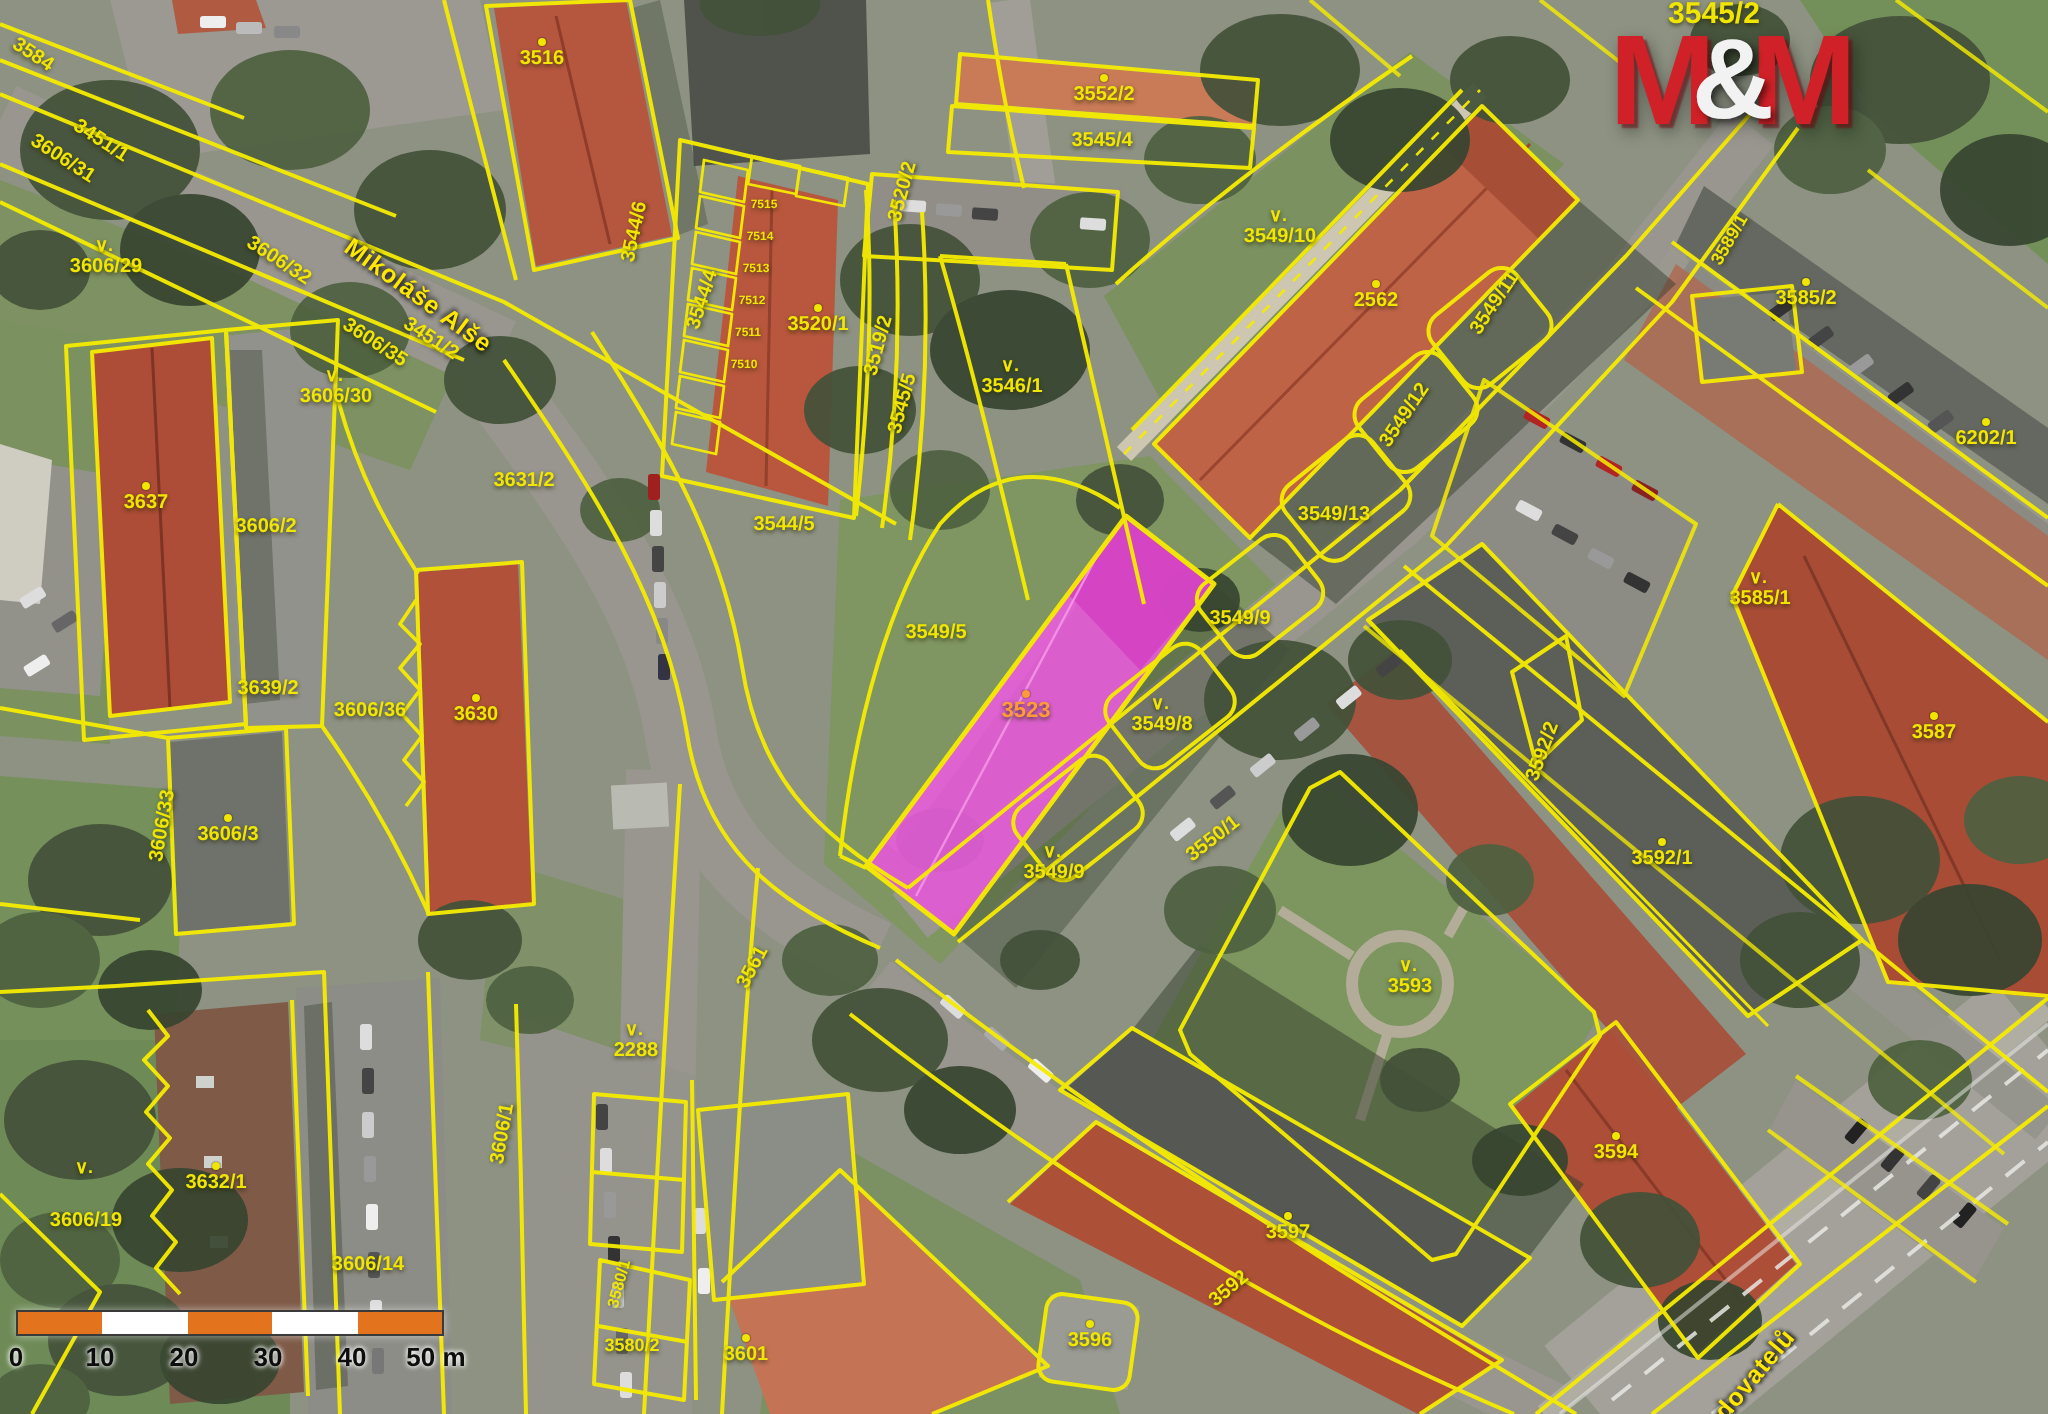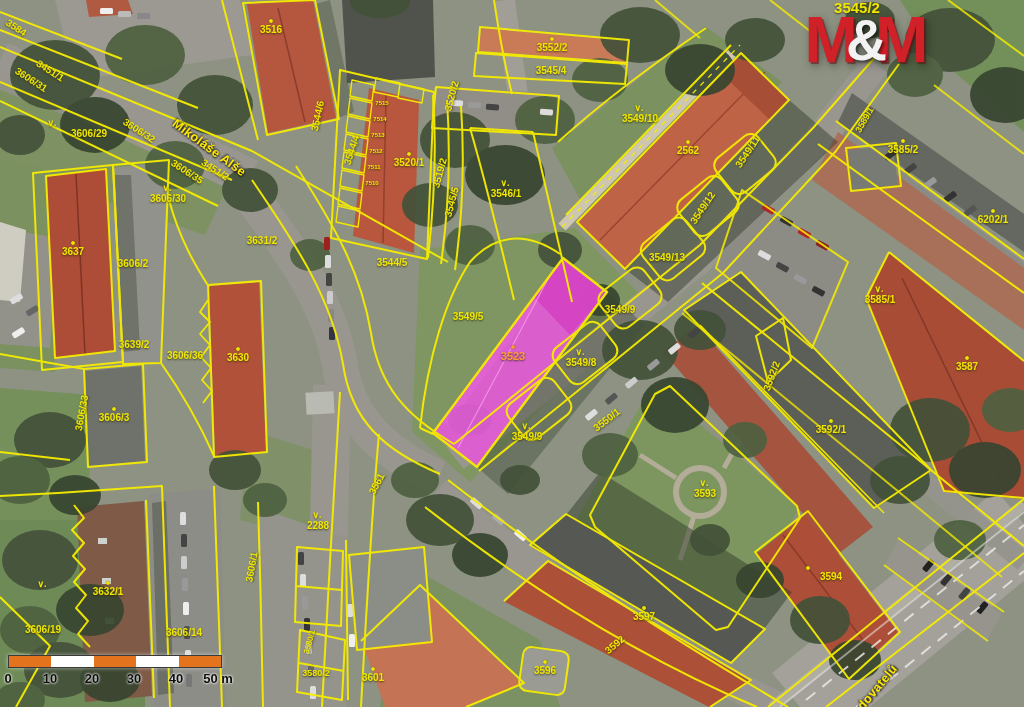--- a/index.html
+++ b/index.html
@@ -341,21 +341,21 @@
     <path d="M898,538 L1004,612 M884,565 L988,641" opacity=".85"></path>
     <path d="M300,630 L345,640 L342,700 L297,692 Z M299,663 L344,671"></path>
     <path d="M655,0 L700,38 M770,0 L815,35" opacity=".85"></path>
   </g>
 </svg>
 
 <div id="label-layer">
       <div class="plabel" style="left: 16px; top: 28px; transform: translate(-50%, -50%) rotate(33deg);">3584</div>
       <div class="plabel" style="left: 31px; top: 80px; transform: translate(-50%, -50%) rotate(33deg);">3606/31</div>
       <div class="plabel" style="left: 50px; top: 71px; transform: translate(-50%, -50%) rotate(33deg);">3451/1</div>
-      <div class="plabel" style="left: 53px; top: 134px; transform: translate(-50%, -50%) rotate(0deg); margin-left: 36px;">3606/29</div>
+      <div class="plabel" style="left: 53px; top: 134px; transform: translate(-50%, -50%) rotate(0deg);">3606/29</div>
       <div class="pmark" style="left: 52px; top: 123px; transform: translate(-50%, -50%);">∨.</div>
       <div class="plabel" style="left: 139px; top: 131px; transform: translate(-50%, -50%) rotate(33deg);">3606/32</div>
       <div class="plabel street" style="left: 209px; top: 148px; transform: translate(-50%, -50%) rotate(36deg);">Mikoláše Alše</div>
       <div class="plabel" style="left: 187px; top: 172px; transform: translate(-50%, -50%) rotate(33deg);">3606/35</div>
       <div class="plabel" style="left: 215px; top: 170px; transform: translate(-50%, -50%) rotate(33deg);">3451/2</div>
       <div class="plabel" style="left: 168px; top: 199px; transform: translate(-50%, -50%) rotate(0deg);">3606/30</div>
       <div class="pmark" style="left: 167px; top: 188px; transform: translate(-50%, -50%);">∨.</div>
       <div class="plabel" style="left: 271px; top: 30px; transform: translate(-50%, -50%) rotate(0deg);">3516</div>
       <div class="pdot" style="left: 269px; top: 19px;"></div>
       <div class="plabel" style="left: 318px; top: 116px; transform: translate(-50%, -50%) rotate(-78deg);">3544/6</div>
@@ -395,38 +395,38 @@
       <div class="plabel" style="left: 73px; top: 252px; transform: translate(-50%, -50%) rotate(0deg);">3637</div>
       <div class="pdot" style="left: 71px; top: 241px;"></div>
       <div class="plabel" style="left: 133px; top: 264px; transform: translate(-50%, -50%) rotate(0deg);">3606/2</div>
       <div class="plabel" style="left: 134px; top: 345px; transform: translate(-50%, -50%) rotate(0deg);">3639/2</div>
       <div class="plabel" style="left: 185px; top: 356px; transform: translate(-50%, -50%) rotate(0deg);">3606/36</div>
       <div class="plabel" style="left: 238px; top: 358px; transform: translate(-50%, -50%) rotate(0deg);">3630</div>
       <div class="pdot" style="left: 236px; top: 347px;"></div>
       <div class="plabel" style="left: 82px; top: 413px; transform: translate(-50%, -50%) rotate(-80deg);">3606/33</div>
       <div class="plabel" style="left: 114px; top: 418px; transform: translate(-50%, -50%) rotate(0deg);">3606/3</div>
       <div class="pdot" style="left: 112px; top: 407px;"></div>
-      <div class="plabel" style="left: 43px; top: 630px; transform: translate(-50%, -50%) rotate(0deg);">3606/19</div>
+      <div class="plabel" style="left: 43px; top: 611px; transform: translate(-50%, -50%) rotate(0deg);">3606/19</div>
       <div class="pmark" style="left: 42px; top: 584px; transform: translate(-50%, -50%);">∨.</div>
       <div class="plabel" style="left: 108px; top: 592px; transform: translate(-50%, -50%) rotate(0deg);">3632/1</div>
       <div class="pdot" style="left: 106px; top: 581px;"></div>
       <div class="plabel" style="left: 184px; top: 633px; transform: translate(-50%, -50%) rotate(0deg);">3606/14</div>
       <div class="plabel" style="left: 252px; top: 567px; transform: translate(-50%, -50%) rotate(-80deg);">3606/1</div>
       <div class="plabel" style="left: 310px; top: 642px; transform: translate(-50%, -50%) rotate(-75deg); font-size: 8px;">3580/1</div>
       <div class="plabel" style="left: 316px; top: 673px; transform: translate(-50%, -50%) rotate(0deg); font-size: 9px;">3580/2</div>
       <div class="plabel" style="left: 373px; top: 678px; transform: translate(-50%, -50%) rotate(0deg);">3601</div>
       <div class="pdot" style="left: 371px; top: 667px;"></div>
       <div class="plabel" style="left: 545px; top: 671px; transform: translate(-50%, -50%) rotate(0deg);">3596</div>
       <div class="pdot" style="left: 543px; top: 660px;"></div>
       <div class="plabel" style="left: 615px; top: 645px; transform: translate(-50%, -50%) rotate(-40deg);">3592</div>
       <div class="plabel" style="left: 644px; top: 617px; transform: translate(-50%, -50%) rotate(0deg);">3597</div>
       <div class="pdot" style="left: 642px; top: 606px;"></div>
       <div class="plabel" style="left: 705px; top: 494px; transform: translate(-50%, -50%) rotate(0deg);">3593</div>
       <div class="pmark" style="left: 704px; top: 483px; transform: translate(-50%, -50%);">∨.</div>
-      <div class="plabel" style="left: 808px; top: 577px; transform: translate(-50%, -50%) rotate(0deg); margin-left: 23px;">3594</div>
+      <div class="plabel" style="left: 808px; top: 577px; transform: translate(-50%, -50%) rotate(0deg);">3594</div>
       <div class="pdot" style="left: 806px; top: 566px;"></div>
       <div class="plabel" style="left: 831px; top: 430px; transform: translate(-50%, -50%) rotate(0deg);">3592/1</div>
       <div class="pdot" style="left: 829px; top: 419px;"></div>
       <div class="plabel" style="left: 772px; top: 376px; transform: translate(-50%, -50%) rotate(-70deg);">3592/2</div>
       <div class="plabel" style="left: 880px; top: 300px; transform: translate(-50%, -50%) rotate(0deg);">3585/1</div>
       <div class="pmark" style="left: 879px; top: 289px; transform: translate(-50%, -50%);">∨.</div>
       <div class="plabel" style="left: 967px; top: 367px; transform: translate(-50%, -50%) rotate(0deg);">3587</div>
       <div class="pdot" style="left: 965px; top: 356px;"></div>
       <div class="plabel" style="left: 993px; top: 220px; transform: translate(-50%, -50%) rotate(0deg);">6202/1</div>
       <div class="pdot" style="left: 991px; top: 209px;"></div>

